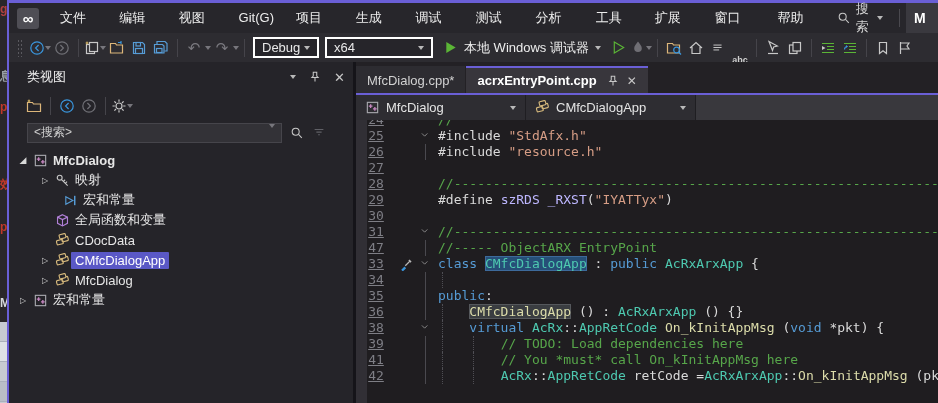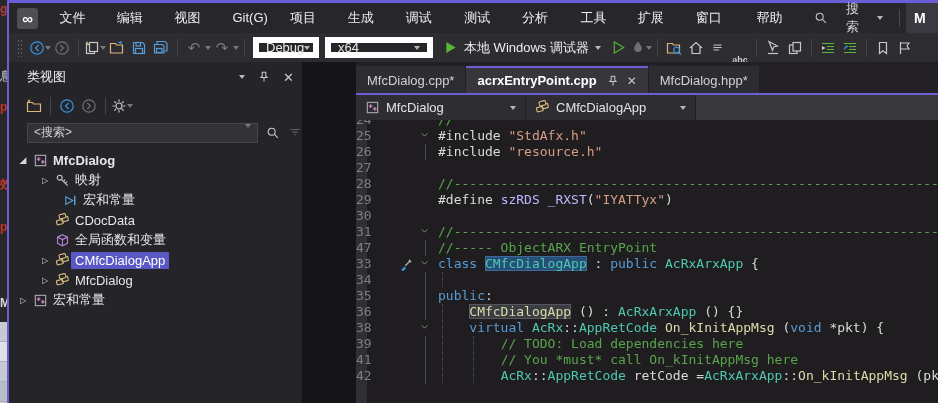--- a/index.html
+++ b/index.html
@@ -14,43 +14,43 @@
   #bg-strip .lightrows .r:nth-child(4){background:#b9bdc7;}
   
   #app{position:absolute;left:7px;top:0;right:0;bottom:0;background:#252429;
        border-top:3px solid #6a5fd6;border-left:2px solid #6a5fd6;box-sizing:border-box;}
   
   #menubar{position:absolute;left:0;right:0;top:0;height:30px;background:#27262b;display:flex;align-items:center;color:#ededed;font-size:13px;}
   #vs-logo{width:24px;height:21px;margin:0 10px 0 8px;background:#4f4e55;border-radius:3px;color:#fff;
            display:flex;align-items:center;justify-content:center;font-size:15px;font-weight:bold;}
   .menu-item{padding:0 11px;height:30px;line-height:30px;cursor:default;}
   #menu-right{margin-left:auto;display:flex;align-items:center;height:30px;}
-  #quick-search{display:flex;align-items:center;gap:18px;color:#d6d6d6;padding:0 10px;}
+  #quick-search{display:flex;align-items:center;gap:5px;color:#d6d6d6;padding:0 10px;}
   #menu-sep{width:1px;height:18px;background:#4a494f;margin:0 6px;}
   #title-frag{height:30px;min-width:24px;background:#3a393f;color:#fff;font-weight:bold;font-size:14px;
               display:flex;align-items:center;padding-left:8px;}
   
   #toolbar{position:absolute;left:0;right:0;top:30px;height:29px;background:#2d2c31;display:flex;align-items:center;overflow:hidden;}
   .tb-handle{width:6px;height:18px;margin:0 6px 0 8px;
      background-image:radial-gradient(#5a595f 1px,transparent 1px);background-size:3px 4px;}
   .tb-btn{display:flex;align-items:center;justify-content:center;min-width:22px;height:24px;cursor:default;}
   .tb-sep{width:1px;height:18px;background:#45444a;margin:0 5px;}
   .caret{width:0;height:0;border-left:3.5px solid transparent;border-right:3.5px solid transparent;border-top:4px solid #b9b9b9;display:inline-block;}
   .caret.dim{border-top-color:#77767c;}
-  .combo{display:flex;align-items:center;justify-content:space-between;background:#26252a;border:6px solid #ffffff;
+  .combo{display:flex;align-items:center;justify-content:space-between;background:#26252a;border:2px solid #ffffff;
          height:21px;color:#e8e8e8;font-size:13px;padding:0 7px;box-sizing:border-box;margin:0 3px;}
   .run-btn{display:flex;align-items:center;gap:6px;color:#ededed;font-size:13px;padding:0 7px;height:24px;}
   .glyph{color:#c8c8c8;font-size:15px;line-height:1;}
   .glyph.dim{color:#7a797f;}
   .abc-icon{display:flex;flex-direction:column;align-items:center;line-height:1;font-size:9px;color:#d0d0d0;font-weight:bold;margin-top:33px;}
   .abc-icon .chk{color:#5bb536;font-size:9px;margin-top:-1px;}
   
   #main{position:absolute;left:0;right:0;top:59px;bottom:0;background:#151419;}
   
-  #sidebar{position:absolute;left:0;top:0;bottom:0;width:293px;background:#252429;color:#e6e6e6;}
+  #sidebar{position:absolute;left:0;top:0;bottom:0;width:344px;background:#252429;color:#e6e6e6;}
   #sv-header{height:30px;display:flex;align-items:center;padding:0 8px 0 18px;font-size:13px;color:#f0f0f0;}
   #sv-header .hdr-icons{margin-left:auto;display:flex;align-items:center;gap:12px;}
   #sv-toolbar{height:28px;display:flex;align-items:center;padding-left:14px;}
   #sv-search-row{height:26px;display:flex;align-items:center;padding-left:18px;gap:8px;}
   #sv-searchbox{width:255px;height:20px;background:#333237;border:1px solid#46454b;display:flex;align-items:flex-start;
                 justify-content:space-between;padding:0 6px;font-size:12px;color:#cfcfcf;box-sizing:border-box;}
   #sv-tree{margin-top:4px;font-size:13px;}
   .tree-row{height:20px;display:flex;align-items:center;cursor:default;white-space:nowrap;}
   .tree-exp{width:16px;text-align:center;font-size:9px;color:#d8d8d8;flex:none;}
   .tree-ico{width:18px;flex:none;display:flex;justify-content:center;}
@@ -67,21 +67,21 @@
   #tab-underline{position:absolute;left:0;right:0;top:31px;height:2px;background:#6a5fd6;}
   #breadcrumb{position:absolute;left:0;right:0;top:33px;height:25px;background:#39383d;display:flex;align-items:stretch;font-size:13px;color:#e4e4e4;}
   .bc-seg{display:flex;align-items:center;gap:6px;background:#2e2d32;padding:0 9px;border-right:1px solid #1f1e22;min-width:170px;box-sizing:border-box;justify-content:space-between;}
   .bc-left{display:flex;align-items:center;gap:6px;}
   
   #code{position:absolute;left:0;right:0;top:58px;bottom:0;background:#1f1d20;overflow:hidden;
         font-family:"DejaVu Sans Mono","Liberation Mono",monospace;font-size:13px;line-height:16px;}
   #glyph-margin{position:absolute;left:0;top:0;bottom:0;width:11px;background:#312f35;}
   #lines{position:absolute;left:0;top:-8px;right:0;}
   .cl{height:16px;display:flex;white-space:pre;position:relative;}
-  .cl .num{width:44px;flex:none;text-align:left;color:#7e7e85;padding-right:4px;box-sizing:border-box;}
+  .cl .num{width:44px;flex:none;text-align:center;color:#7e7e85;padding-right:4px;box-sizing:border-box;text-decoration:underline;}
   .cl .wr{width:14px;flex:none;display:flex;align-items:center;}
   .cl .fold{width:24px;flex:none;display:flex;align-items:center;justify-content:center;position:relative;}
   .cl .fold.fline::before{content:"";position:absolute;left:11px;top:0;bottom:0;border-left:1px solid #4a494f;}
   .cl .txt{position:relative;flex:1;overflow:hidden;}
   .cl .guide{position:absolute;top:0;bottom:0;border-left:1px dotted #4f4e54;}
   .c-cm{color:#57a64a}.c-kw{color:#569cd6}.c-ty{color:#4ec9b0}.c-fn{color:#dcdcaa}
   .c-st{color:#d69d85}.c-mc{color:#beb7ff}.c-df{color:#dadada}
   .hl-sel{background:#264f78;box-shadow:0 0 0 1px #3d6a9b inset;}
   .hl-occ{background:#3a3d41;box-shadow:0 0 0 1px #55585c inset;}
   svg{display:block;}
@@ -366,38 +366,38 @@
                 <path d="M3 4l7.5 4L3 12z" stroke="#569cd6"></path>
                 <path d="M12.5 3v10" stroke="#569cd6" stroke-width="1.6"></path>
               </svg>
             </span>
             <span class="tree-label">宏和常量</span>
           </div>
           <div class="tree-row" style="padding-left: 28px;">
             <span class="tree-exp"></span>
             <span class="tree-ico">
               <svg width="15" height="15" viewBox="0 0 16 16" fill="none" stroke-width="1.2">
+                <path d="M8 1.8l5.3 2.6v6.6L8 13.8 2.7 11V4.4z" stroke="#b180d7"></path>
+                <path d="M2.7 4.4L8 7l5.3-2.6M8 7v6.8" stroke="#b180d7"></path>
+              </svg>
+            </span>
+            <span class="tree-label">全局函数和变量</span>
+          </div>
+          <div class="tree-row" style="padding-left: 28px;">
+            <span class="tree-exp"></span>
+            <span class="tree-ico">
+              <svg width="15" height="15" viewBox="0 0 16 16" fill="none" stroke-width="1.2">
                 <g stroke="#d7ba7d">
                   <rect x="1.8" y="7.5" width="6.8" height="4.6" rx="1" transform="rotate(-14 5.2 9.8)"></rect>
                   <rect x="7.2" y="4.2" width="6.8" height="4.6" rx="1" transform="rotate(-14 10.6 6.5)"></rect>
                   <rect x="4.6" y="1.2" width="6.8" height="4.6" rx="1" transform="rotate(-14 8 3.5)" fill="#252429"></rect>
                 </g>
               </svg>
             </span>
             <span class="tree-label">CDocData</span>
-          </div>
-          <div class="tree-row" style="padding-left: 28px;">
-            <span class="tree-exp"></span>
-            <span class="tree-ico">
-              <svg width="15" height="15" viewBox="0 0 16 16" fill="none" stroke-width="1.2">
-                <path d="M8 1.8l5.3 2.6v6.6L8 13.8 2.7 11V4.4z" stroke="#b180d7"></path>
-                <path d="M2.7 4.4L8 7l5.3-2.6M8 7v6.8" stroke="#b180d7"></path>
-              </svg>
-            </span>
-            <span class="tree-label">全局函数和变量</span>
           </div>
           <div class="tree-row" style="padding-left: 28px;">
             <span class="tree-exp" style="color: rgb(207, 207, 207); font-size: 8px;">▷</span>
             <span class="tree-ico">
               <svg width="15" height="15" viewBox="0 0 16 16" fill="none" stroke-width="1.2">
                 <g stroke="#d7ba7d">
                   <rect x="1.8" y="7.5" width="6.8" height="4.6" rx="1" transform="rotate(-14 5.2 9.8)"></rect>
                   <rect x="7.2" y="4.2" width="6.8" height="4.6" rx="1" transform="rotate(-14 10.6 6.5)"></rect>
                   <rect x="4.6" y="1.2" width="6.8" height="4.6" rx="1" transform="rotate(-14 8 3.5)" fill="#252429"></rect>
                 </g>
@@ -440,23 +440,20 @@
             <span>acrxEntryPoint.cpp</span>
             <span class="tabicons">
               <span>
                 <svg width="14" height="14" viewBox="0 0 16 16" fill="none" stroke-width="1.2">
                   <path d="M6 2.5h4v4.5l1.5 1.5h-7L6 7z" stroke="#c8c8c8"></path>
                   <path d="M8 8.5V13" stroke="#c8c8c8"></path>
                 </svg>
               </span>
               <span class="glyph" style="font-size: 12px;">✕</span>
             </span>
-          </div>
-          <div class="tab">
-            <span>MfcDialog.hpp*</span>
           </div>
         </div>
       <div id="tab-underline"></div>
       <div id="breadcrumb">
         <div class="bc-seg">
           <span class="bc-left">
             <span id="bc-ico1">
                 <svg width="15" height="15" viewBox="0 0 16 16" fill="none" stroke-width="1.2">
                   <rect x="2.5" y="2.5" width="11" height="11" stroke="#a8a8ae"></rect>
                   <path d="M6 4.5v4M4 6.5h4M10.5 7.5v4M8.5 9.5h4" stroke="#c586c0" stroke-width="1.4"></path>

